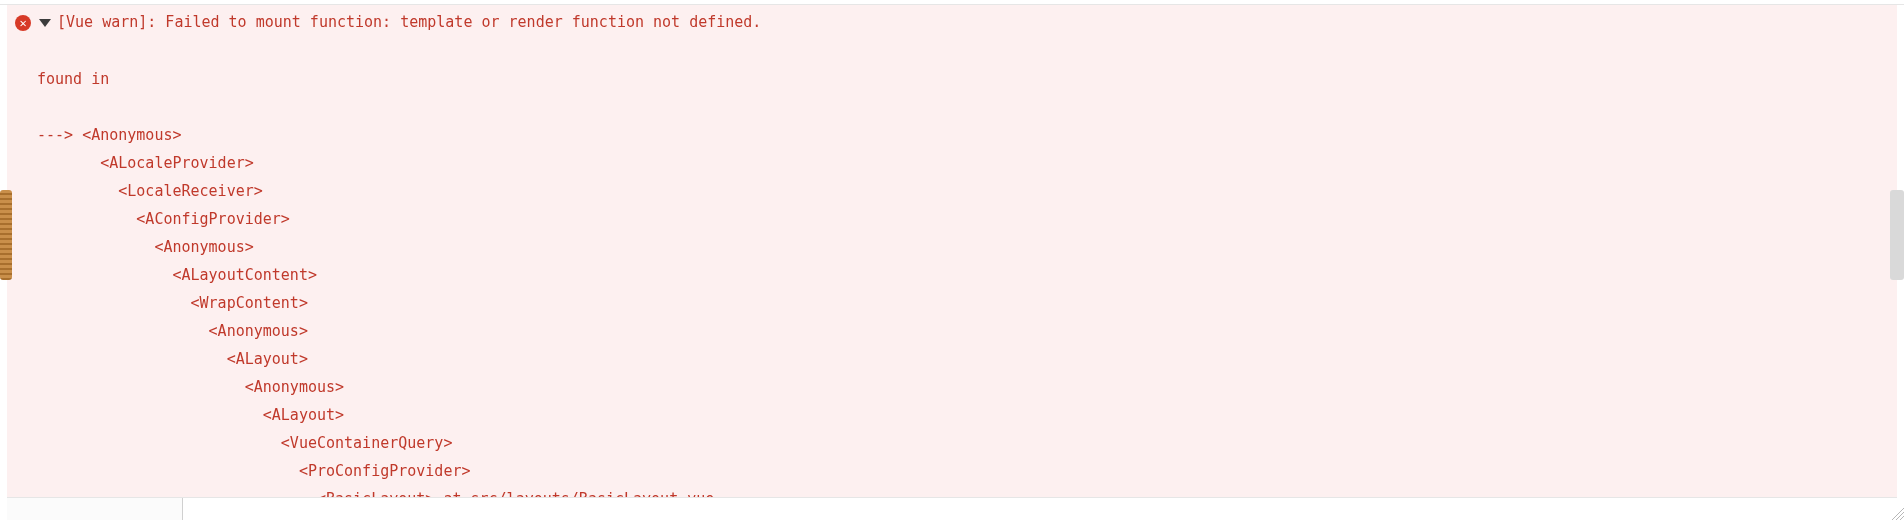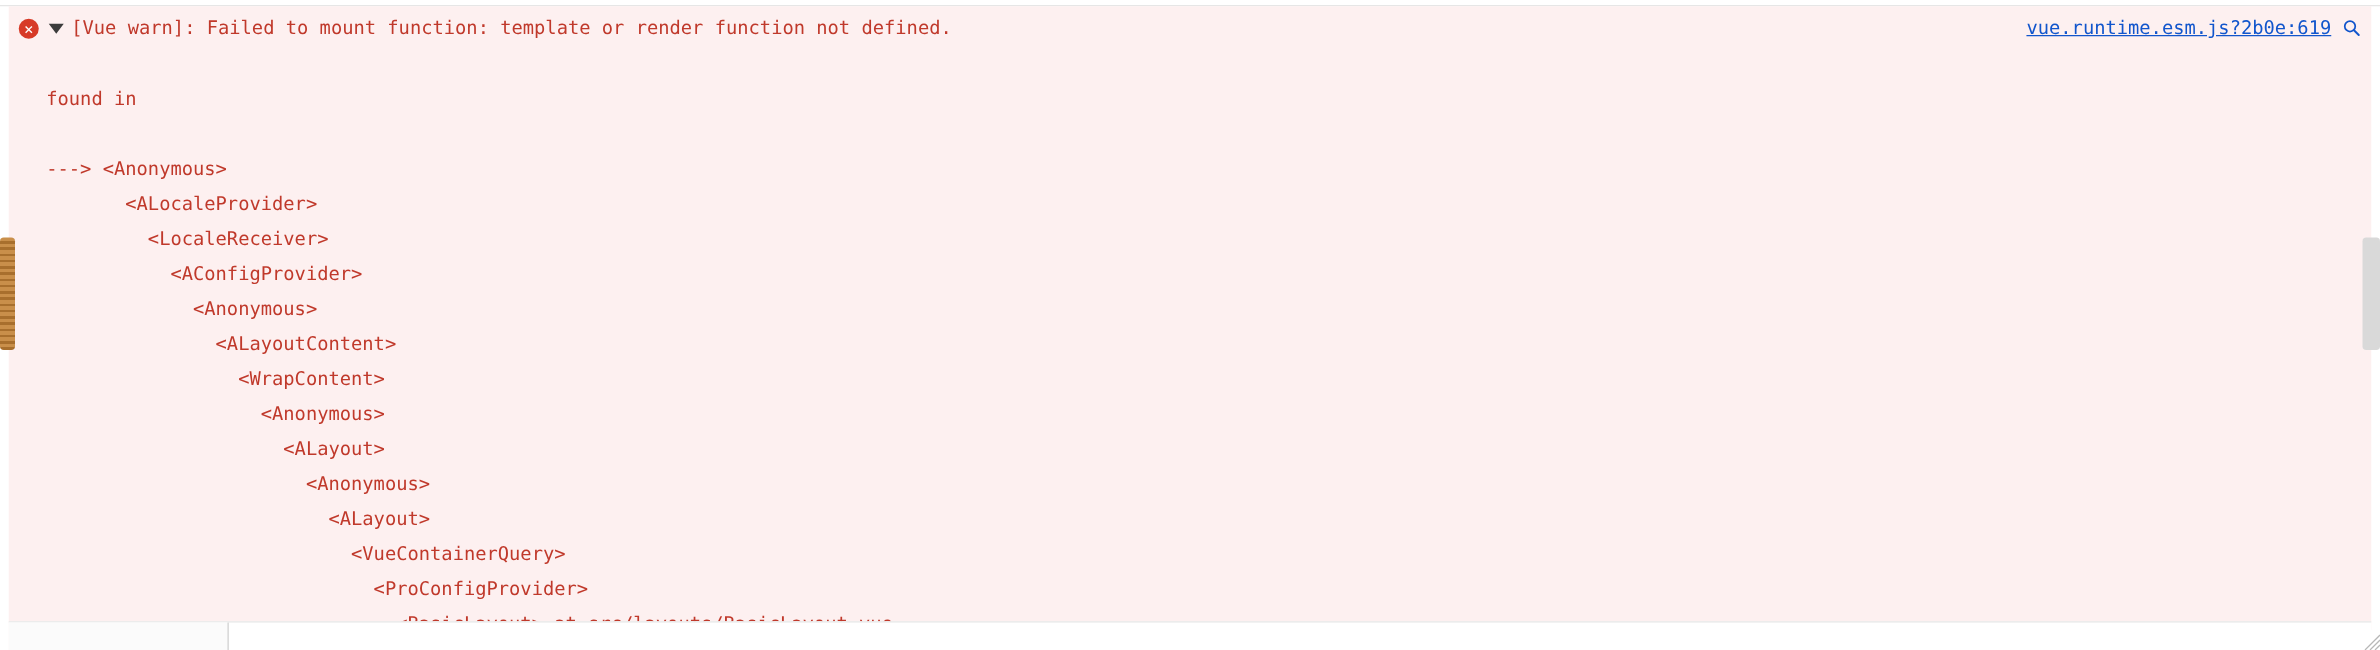--- a/index.html
+++ b/index.html
@@ -152,29 +152,20 @@
 
 <div class="outer">
   <div class="scroll-gap-top"></div>
 
   <div class="panel">
     <div class="row">
       <div class="left">
         <div class="err-icon">✕</div>
         <div class="disclose"></div>
         <div class="msg">[Vue warn]: Failed to mount function: template or render function not defined.</div>
-      </div>
-      <div class="right">
-        <a href="#" class="srclink">vue.runtime.esm.js?2b0e:619</a>
-        <span class="mag-icon">
-          <svg width="16" height="16" viewBox="0 0 16 16">
-            <circle cx="7" cy="7" r="4.2" fill="none" stroke="#1155cc" stroke-width="1.4"></circle>
-            <line x1="10.2" y1="10.2" x2="14" y2="14" stroke="#1155cc" stroke-width="1.6" stroke-linecap="round"></line>
-          </svg>
-        </span>
       </div>
     </div>
 
     <div class="trace" id="trace-pre">
 found in
 
 ---&gt; &lt;Anonymous&gt;
        &lt;ALocaleProvider&gt;
          &lt;LocaleReceiver&gt;
            &lt;AConfigProvider&gt;

